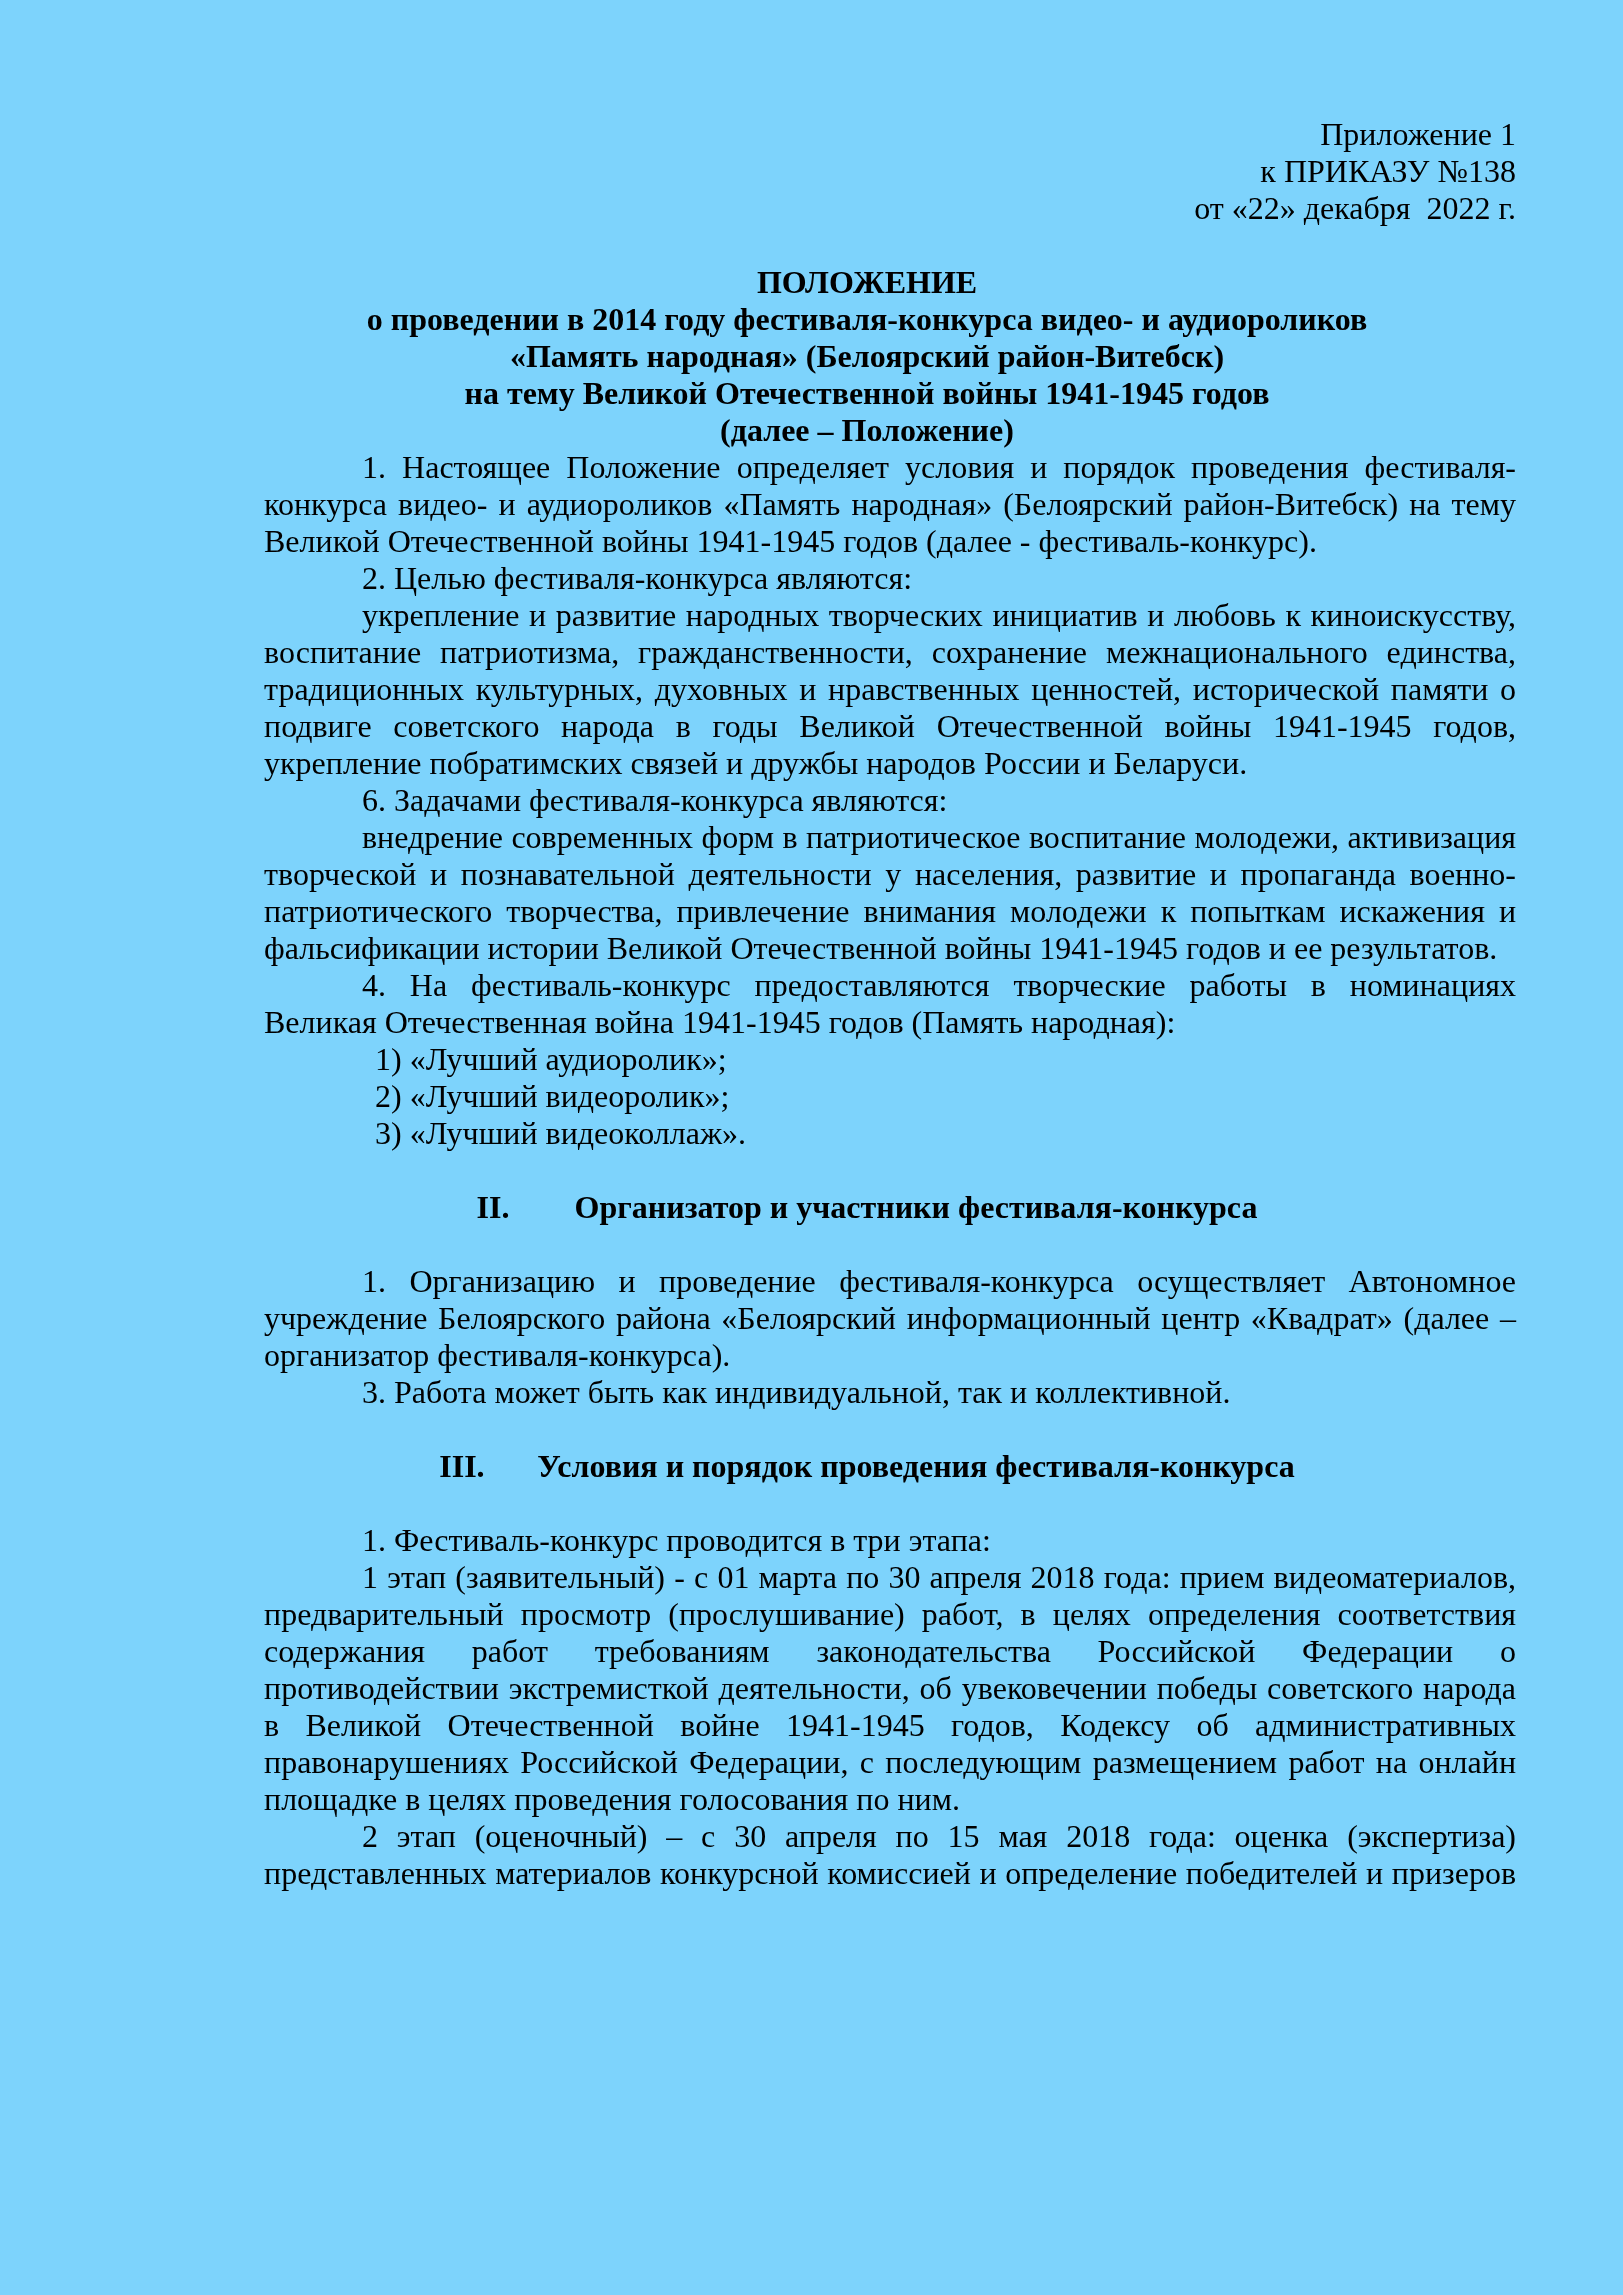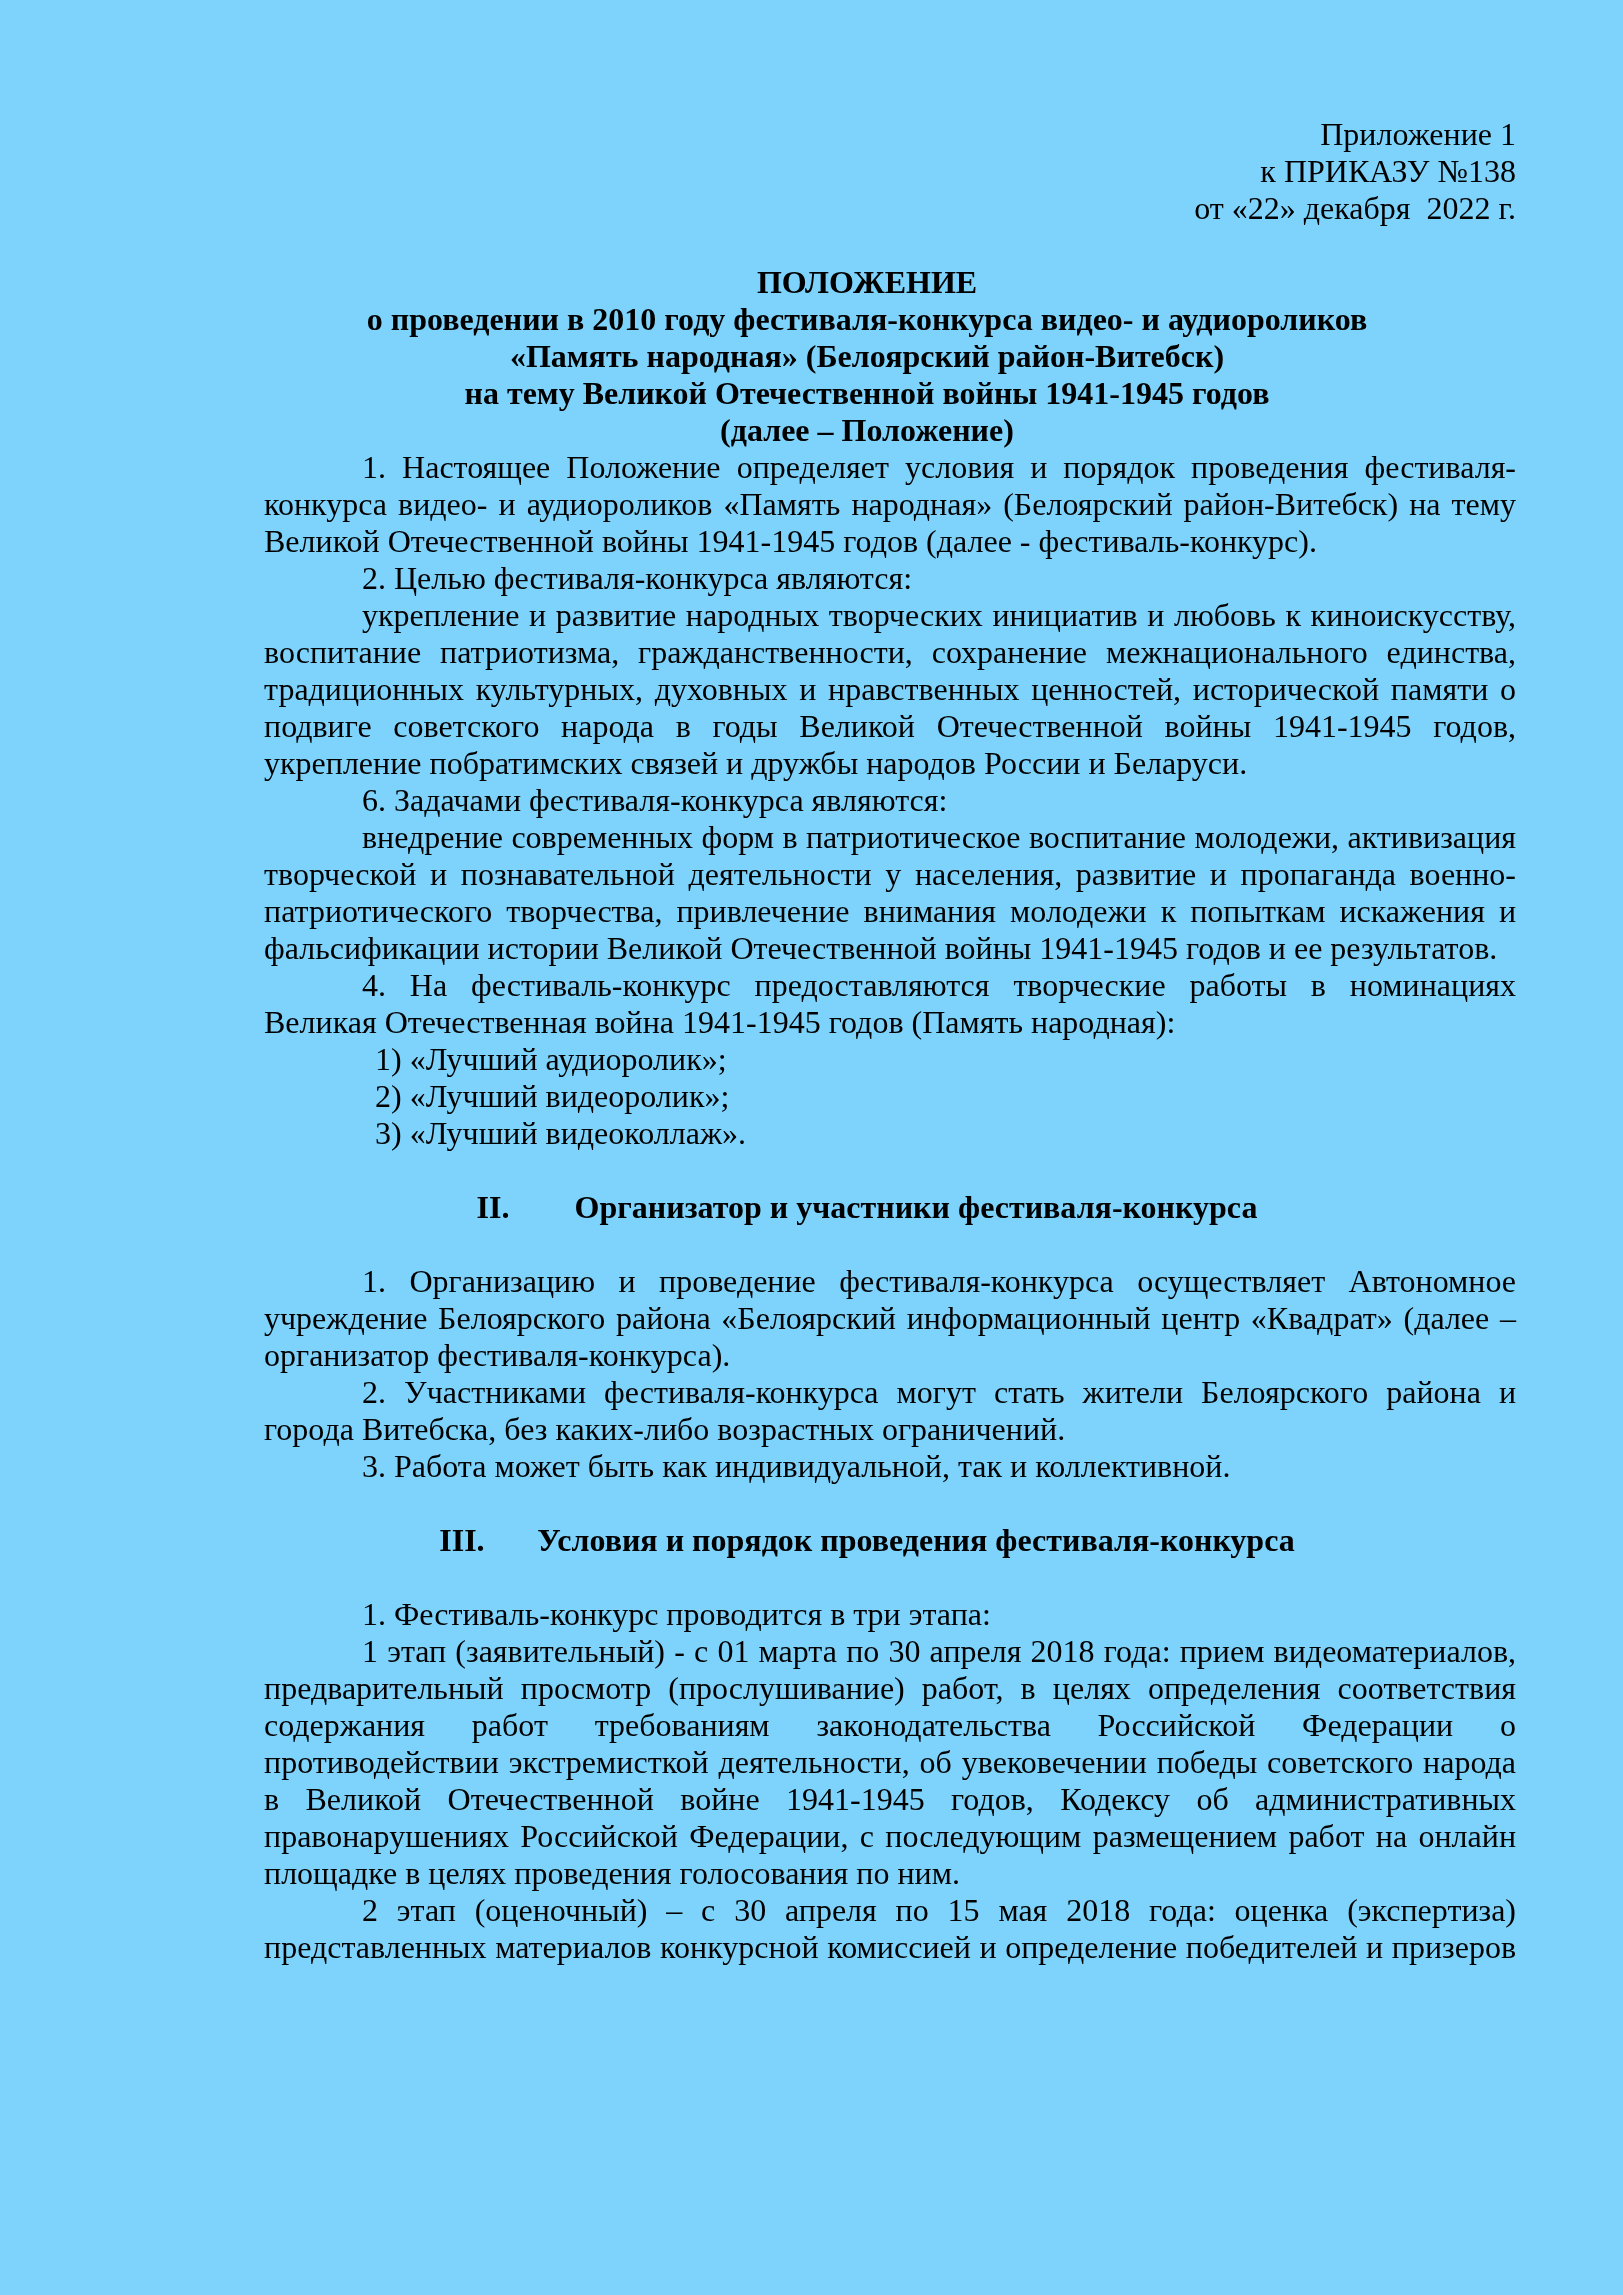--- a/index.html
+++ b/index.html
@@ -40,41 +40,40 @@
   <div class="content">
 
     <div class="approval">
       <div>Приложение 1</div>
       <div>к ПРИКАЗУ №138</div>
       <div>от «22» декабря  2022 г.</div>
     </div>
 
     <div class="title-block">
       <div>ПОЛОЖЕНИЕ</div>
-      <div>о проведении в 2010 году фестиваля-конкурса видео- и аудиороликов</div>
+      <div>о проведении в 2014 году фестиваля-конкурса видео- и аудиороликов</div>
       <div>«Память народная» (Белоярский район-Витебск)</div>
       <div>на тему Великой Отечественной войны 1941-1945 годов</div>
       <div>(далее – Положение)</div>
     </div>
 
 
     <div class="p">1. Настоящее Положение определяет условия и порядок проведения фестиваля-конкурса видео- и аудиороликов «Память народная» (Белоярский район-Витебск) на тему Великой Отечественной войны 1941-1945 годов  (далее - фестиваль-конкурс).</div>
     <div class="p">2. Целью фестиваля-конкурса являются:</div>
     <div class="p">укрепление и развитие народных творческих инициатив и любовь к киноискусству, воспитание патриотизма, гражданственности, сохранение межнационального единства, традиционных культурных, духовных и нравственных ценностей, исторической памяти о подвиге советского народа в годы Великой Отечественной войны 1941-1945 годов, укрепление побратимских связей и дружбы народов России и Беларуси.</div>
     <div class="p">6. Задачами фестиваля-конкурса являются:</div>
     <div class="p">внедрение современных форм в патриотическое воспитание молодежи, активизация творческой  и познавательной деятельности у населения, развитие и пропаганда военно-патриотического творчества, привлечение внимания молодежи к попыткам искажения и фальсификации истории Великой Отечественной войны 1941-1945 годов и ее результатов.</div>
     <div class="p">4. На фестиваль-конкурс предоставляются творческие работы в номинациях Великая Отечественная война 1941-1945 годов (Память народная):</div>
     <div class="list-item">1) «Лучший аудиоролик»;</div>
     <div class="list-item">2) «Лучший видеоролик»;</div>
     <div class="list-item">3) «Лучший видеоколлаж».</div>
 
     <div class="section-heading"><span class="num">II.</span><span>Организатор и участники фестиваля-конкурса</span></div>
 
     <div class="p">1. Организацию и проведение фестиваля-конкурса осуществляет Автономное учреждение Белоярского района «Белоярский  информационный центр «Квадрат»  (далее – организатор фестиваля-конкурса).</div>
-    <div class="p">2. Участниками фестиваля-конкурса могут стать жители Белоярского района и города Витебска, без каких-либо возрастных ограничений.</div>
     <div class="p">3. Работа может быть как индивидуальной, так и коллективной.</div>
 
     <div class="section-heading"><span class="num">III.</span><span>Условия и порядок проведения фестиваля-конкурса</span></div>
 
     <div class="p">1. Фестиваль-конкурс проводится в три этапа:</div>
     <div class="p">1 этап (заявительный) - с 01 марта по 30 апреля 2018 года: прием видеоматериалов, предварительный просмотр (прослушивание) работ, в целях определения соответствия содержания работ требованиям законодательства Российской Федерации о противодействии экстремисткой деятельности, об увековечении победы советского народа в Великой Отечественной войне 1941-1945 годов, Кодексу об административных правонарушениях Российской Федерации, с последующим размещением работ на онлайн площадке в целях проведения голосования по ним.</div>
     <div class="p" style="text-align-last: justify;">2 этап (оценочный) – с 30 апреля по  15 мая 2018 года: оценка (экспертиза) представленных материалов конкурсной комиссией и определение победителей и призеров</div>
 
   </div>
 </div>

